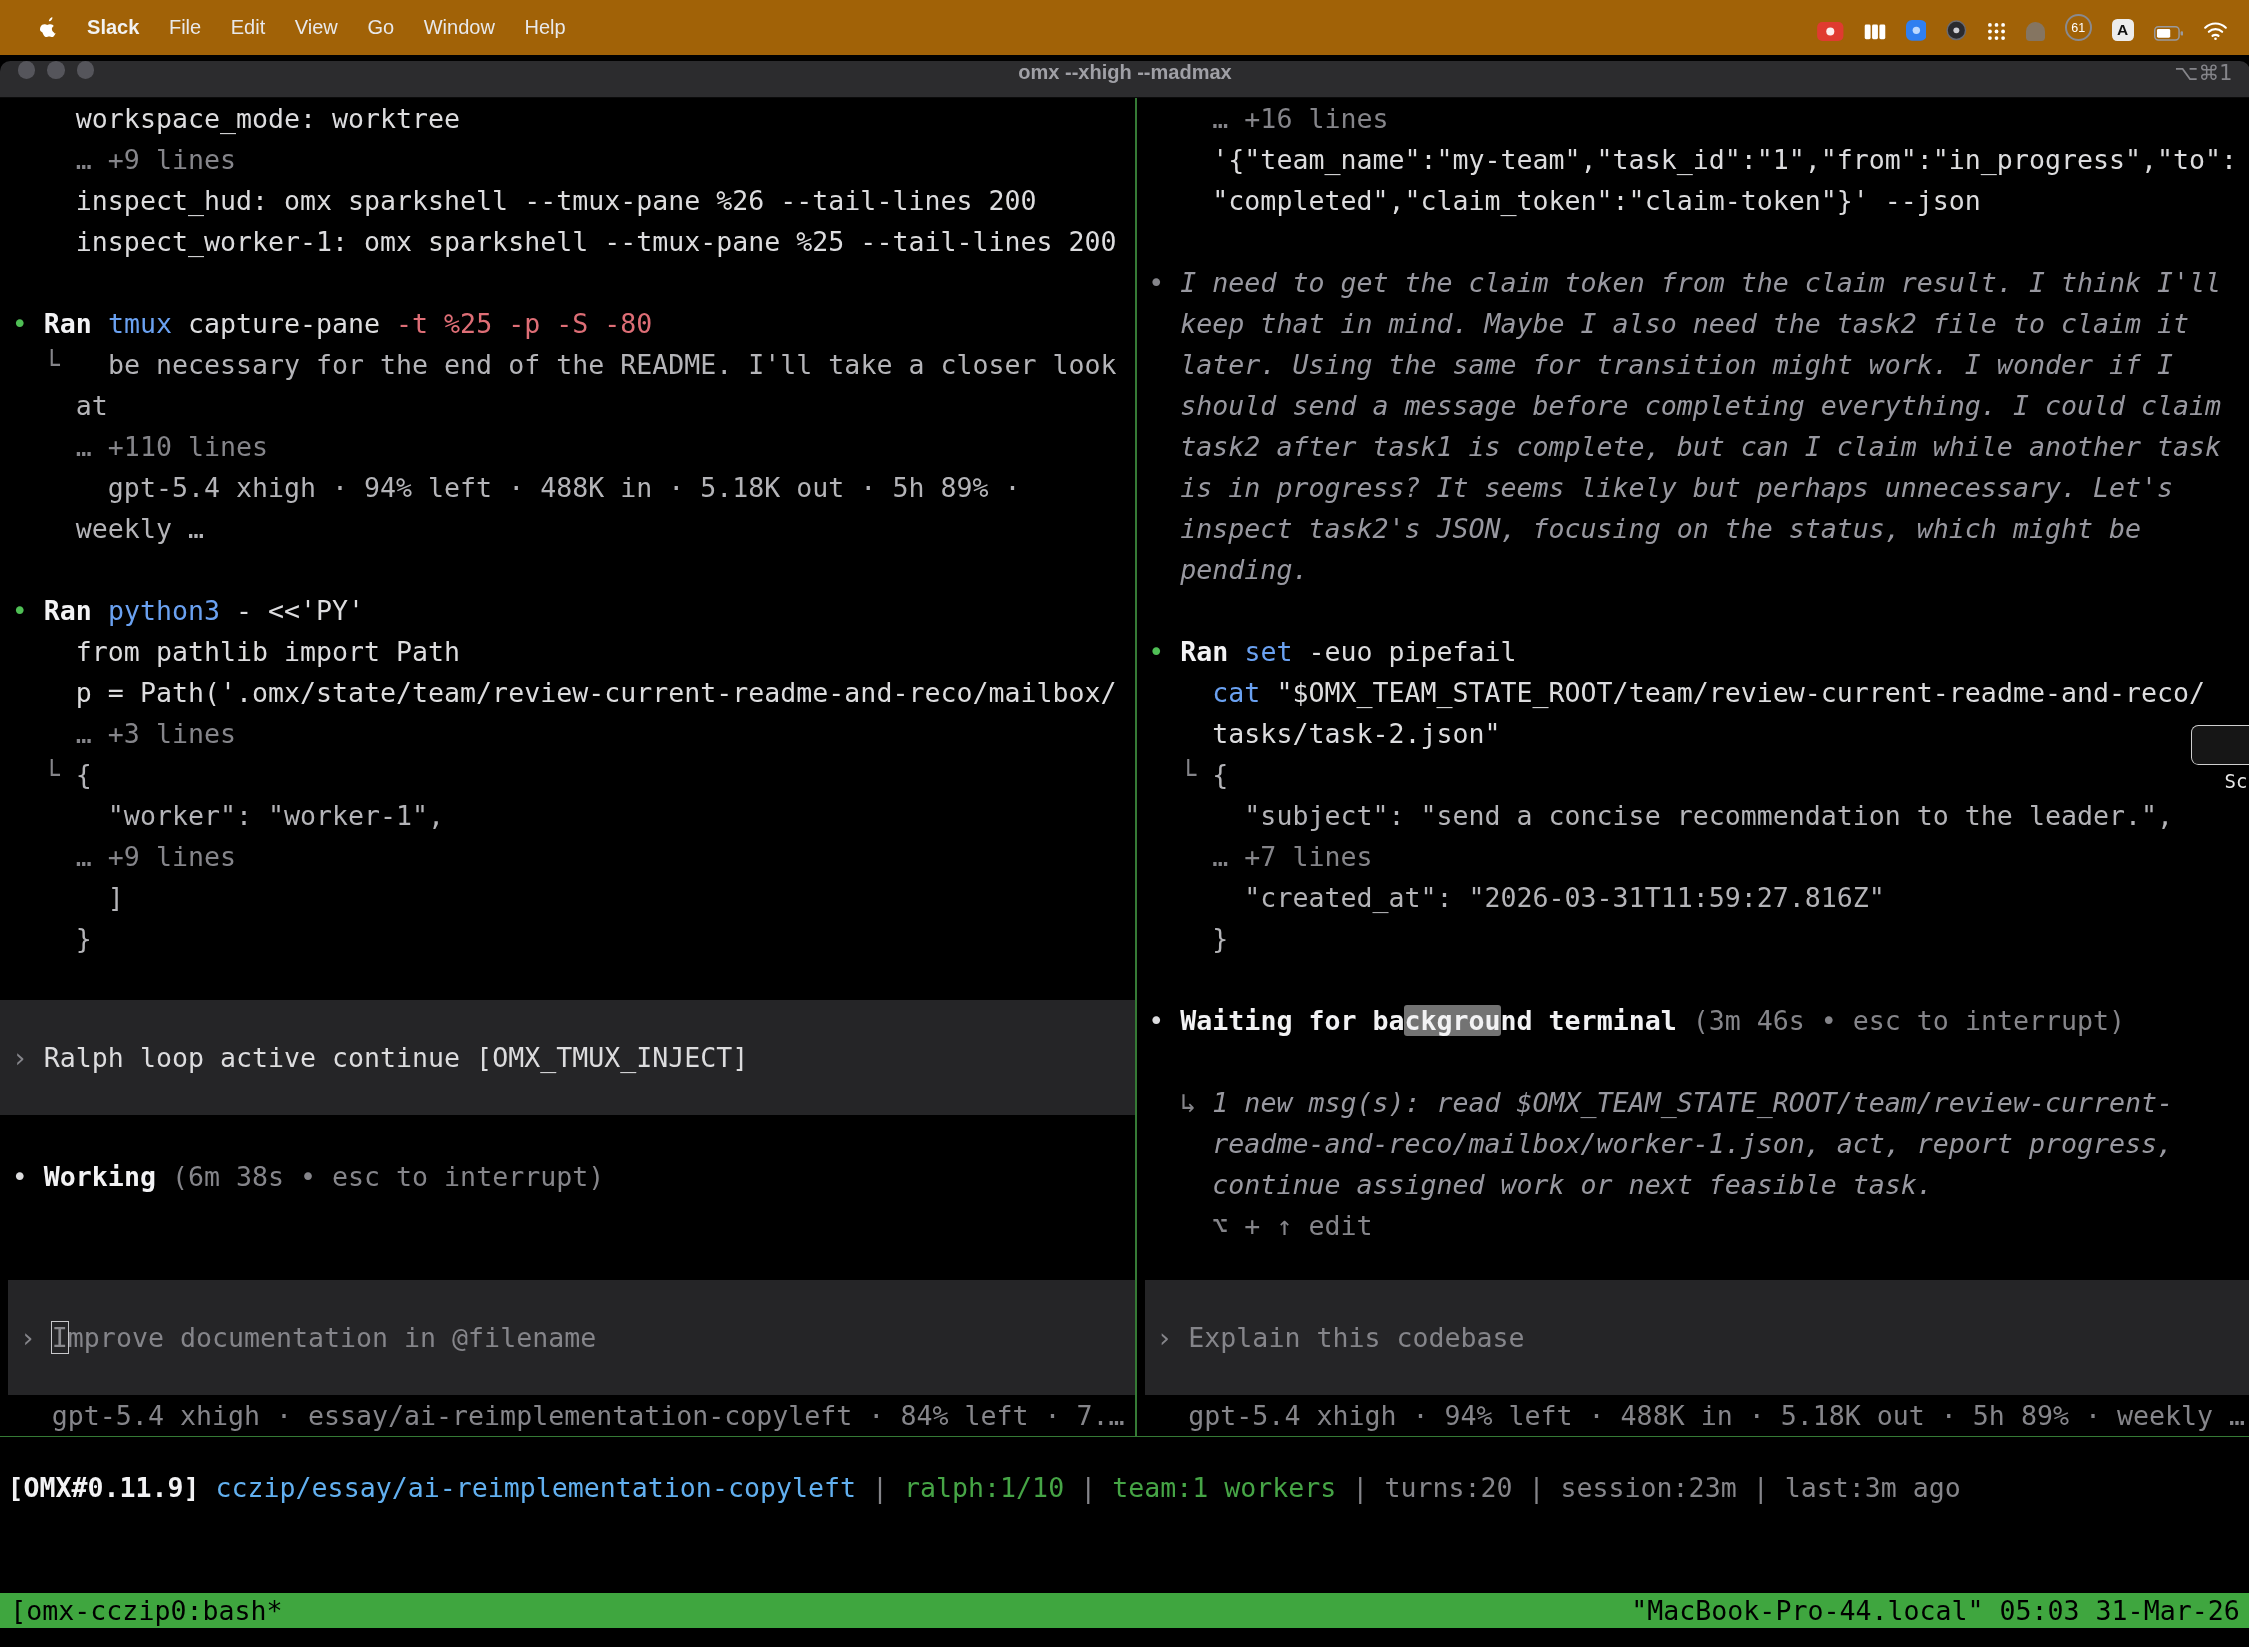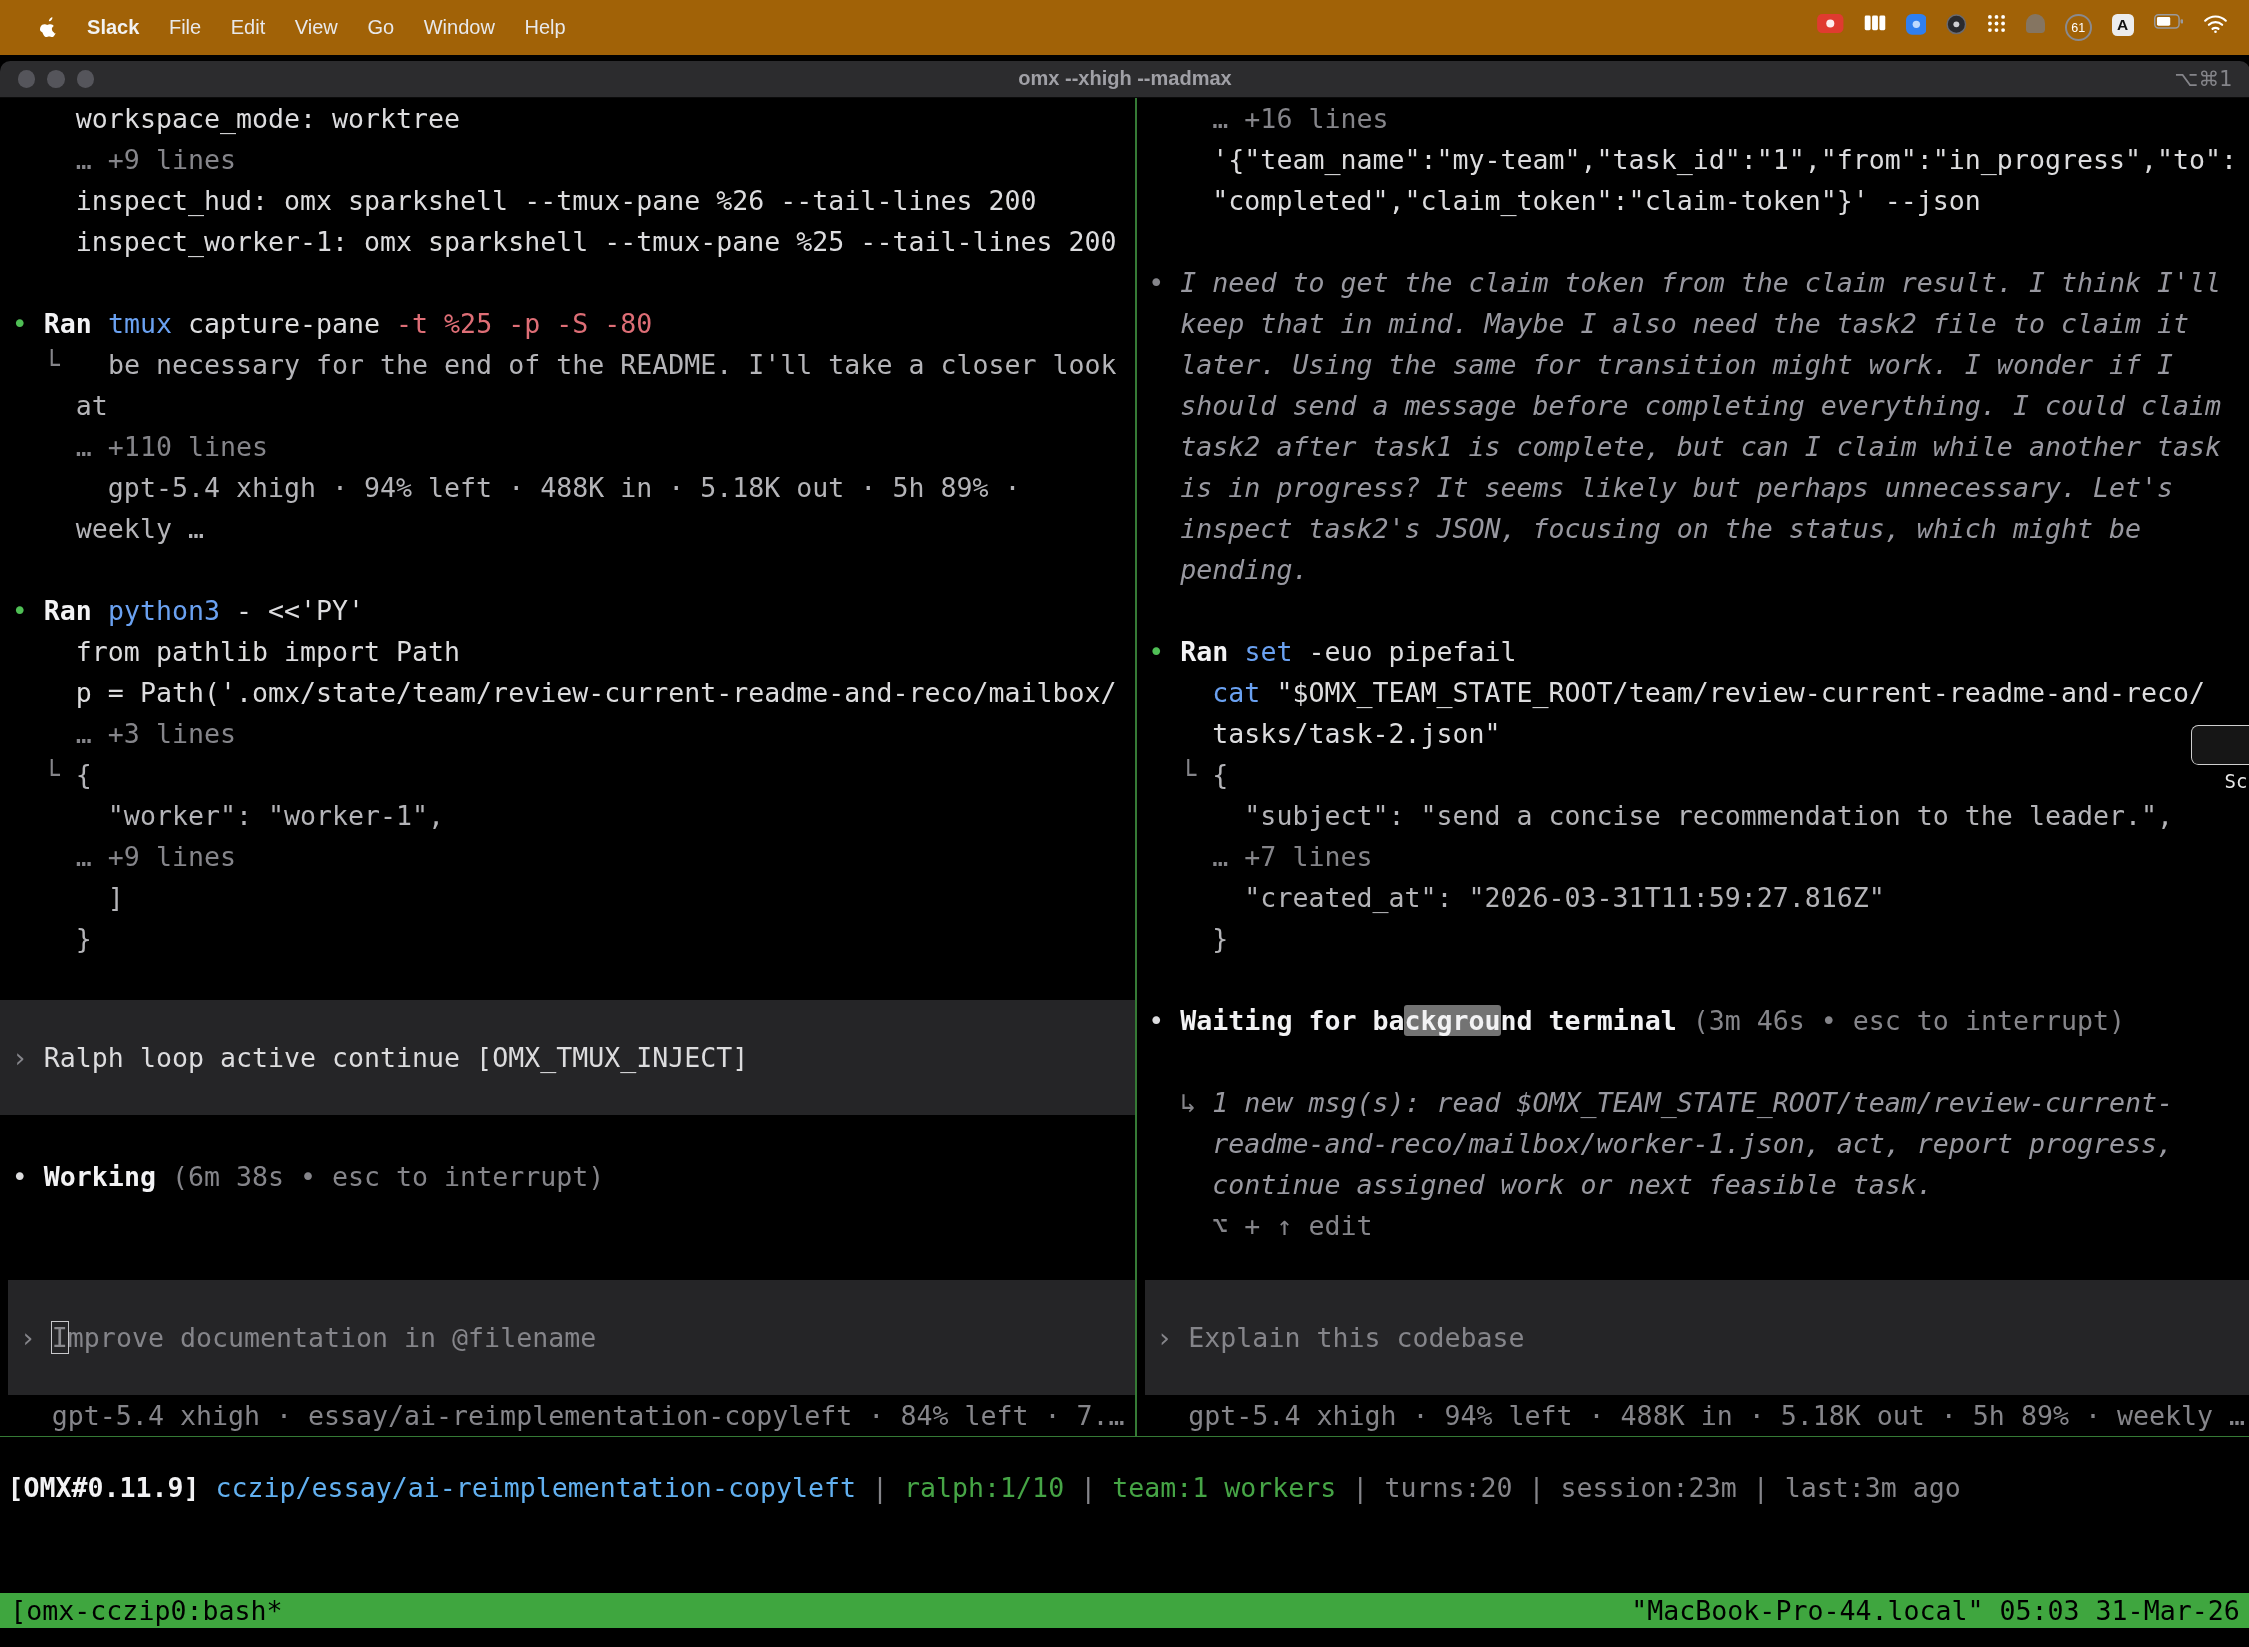--- a/index.html
+++ b/index.html
@@ -7,32 +7,32 @@
   body{position:relative;font-family:"DejaVu Sans Mono","DejaVu Sans",monospace;
     --tmux-green:#3fa63f;--pane-border:#357a35;--band-bg:#252527;--accent-blue:#6aa1f1;
     --bullet-green:#4fbf55;--cmd-red:#de6e76;--path-cyan:#62b0f0;--status-green:#46a546}
 
   
   .menubar{height:55px;background:#a16207;display:flex;align-items:center;color:#f2f2f2;
     font-family:"Liberation Sans","DejaVu Sans",sans-serif;font-size:20px;padding:0 22px 0 25px}
   .apple-wrap{padding:0 14.8px;display:flex;align-items:center}
   .app-name{font-weight:700;padding:0 14.8px}
   .menu-item{padding:0 14.8px;color:#e8e8ea}
-  .menubar-right{margin-left:auto;display:flex;align-items:flex-start;gap:20px}
+  .menubar-right{margin-left:auto;display:flex;align-items:flex-end;gap:20px}
   .mi{display:inline-flex;align-items:center;justify-content:center}
   .batt-pct{width:26.6px;height:26.6px;border-radius:50%;border:2.2px solid #8a8a8e;color:#fff;
     font-size:12.5px;font-family:"Liberation Sans",sans-serif}
   .input-src{width:22px;height:22px;background:#ececec;border-radius:5.2px;color:#111;
     font-weight:700;font-size:15.5px;font-family:"Liberation Sans",sans-serif}
   .ghost{width:19px;height:19px;background:#7c7c80;border-radius:9.6px 9.6px 3.7px 3.7px;opacity:.75}
 
   
   .win-gap{height:5.9px;background:#000}
   .titlebar{height:37px;background:#2c2c2e;border-radius:10.3px 10.3px 0 0;position:relative;
-    display:flex;align-items:center;padding:0 17.7px;border-bottom:0.7px solid #0a0a0a}
+    display:flex;padding:0 17.7px;border-bottom:0.7px solid #0a0a0a}
   .tl-btn{width:17.7px;height:17.7px;border-radius:50%;background:#55555b;margin-right:11.8px;flex:0 0 auto}
   .win-title{position:absolute;left:0;right:0;text-align:center;color:#a0a0a6;font-size:20px;
     font-weight:700;font-family:"Liberation Sans","DejaVu Sans",sans-serif;pointer-events:none}
   .win-shortcut{margin-left:auto;color:#85858a;font-size:20.7px;font-family:"DejaVu Sans",sans-serif}
 
   
   .panes{display:flex;height:1338px;background:#000}
   .pane{position:relative;overflow:hidden;background:#000}
   .pane-left{width:1135px}
   .vdiv{width:1.5px;background:var(--pane-border)}

